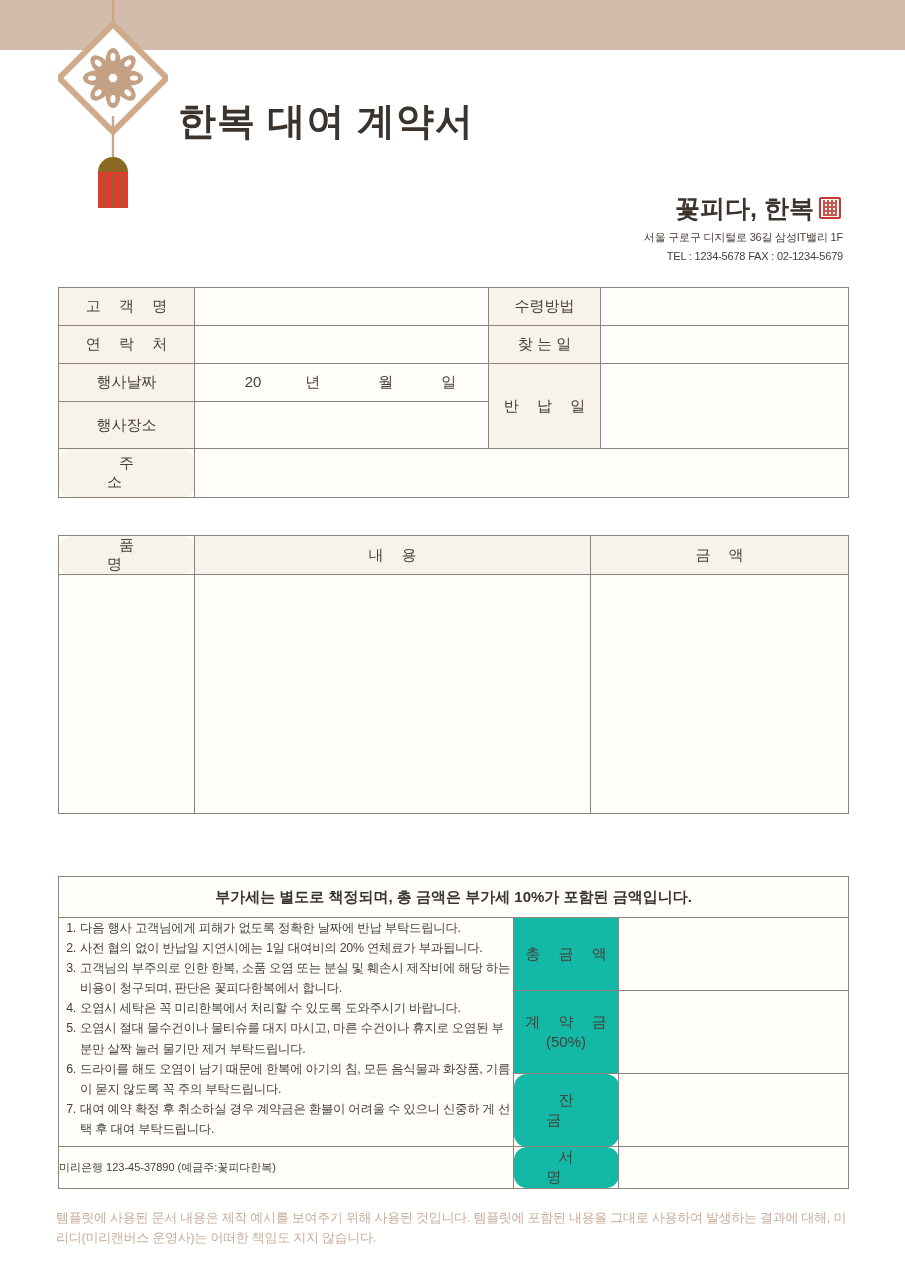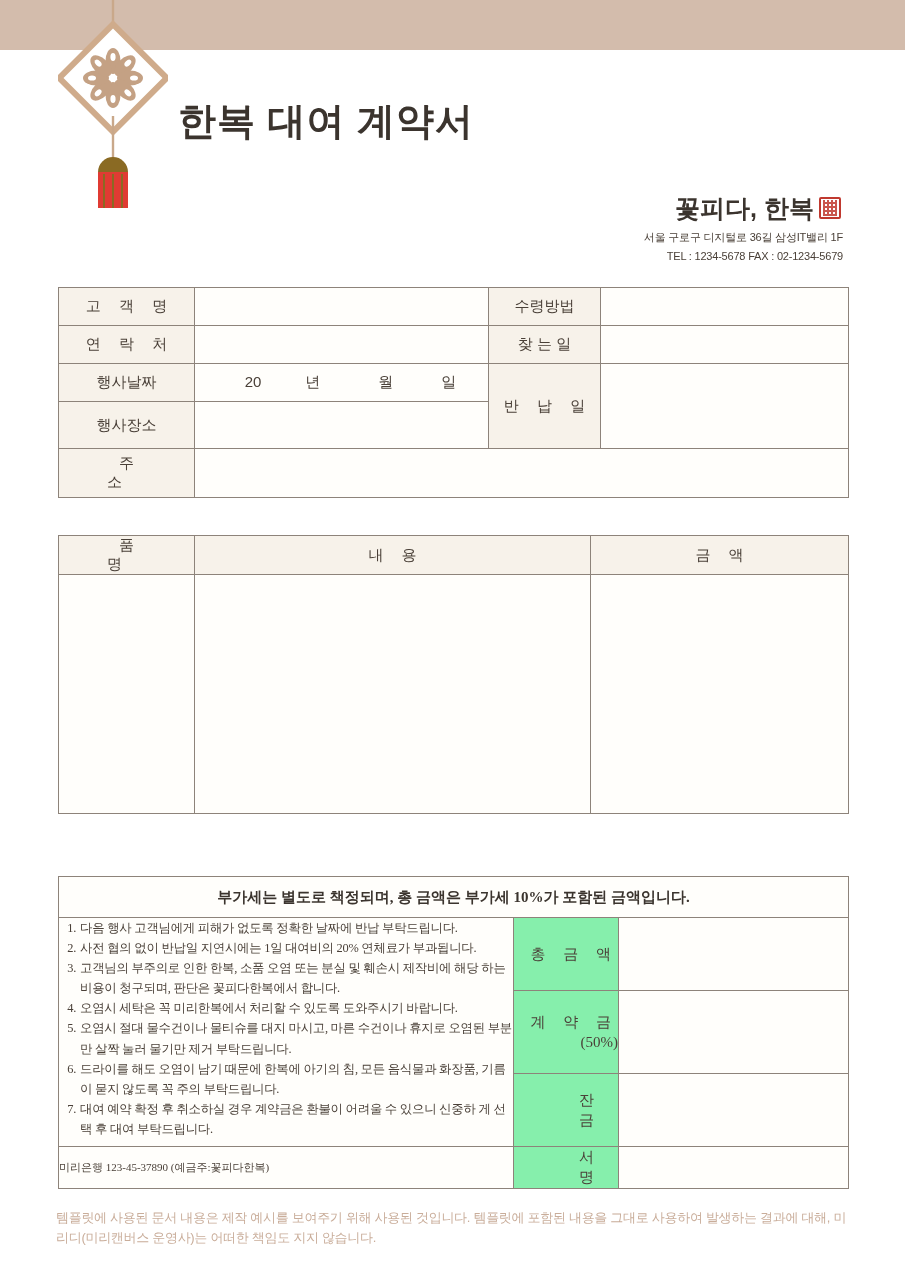--- a/index.html
+++ b/index.html
@@ -125,38 +125,38 @@
   }
   .lbl {
     background: #f7f2ea;
     text-align: center;
     font-size: 15px;
     color: #4a4038;
     letter-spacing: 0px;
   }
   .spaced2 { letter-spacing: 7px; text-indent: 7px; }
   .spaced3 { letter-spacing: 7px; text-indent: 7px; }
-  .wide { letter-spacing: 24px; text-indent: 24px; }
+  .wide { letter-spacing: 24px; text-indent: 24px; border-radius: 13px; }
 
   
   #table-info { left: 58px; top: 287px; width: 790px; }
   #table-info td { height: 37px; text-align: center; }
 
   .eventdate-inner { white-space: nowrap; padding-left: 18px; }
   .eventdate-inner .g1 { display:inline-block; width: 44px; }
   .eventdate-inner .g2 { display:inline-block; width: 58px; }
   .eventdate-inner .g3 { display:inline-block; width: 48px; }
 
   
   #table-items { left: 58px; top: 535px; width: 790px; }
   #table-items td { height: 37px; }
   #table-items .hdr { background: #f7f2ea; text-align: center; height: 38px; }
 
   
-  #table-terms { left: 58px; top: 876px; width: 790px; font-family: Liberation Serif, serif; }
+  #table-terms { left: 58px; top: 876px; width: 790px; }
   #table-terms td { padding: 0; }
   #vat-note-cell {
     height: 40px;
     text-align: center;
     font-size: 15px;
     font-weight: bold;
     color: #3b342e;
   }
   #terms-cell { vertical-align: top; padding: 12px 10px 10px 12px; }
   .term-item {
@@ -167,22 +167,22 @@
     letter-spacing: -0.25px;
   }
   .term-num { width: 17px; flex: 0 0 17px; text-align: right; padding-right: 4px; }
   .term-text { flex: 1; }
   #bank-cell {
     height: 38px;
     font-size: 11px;
     color: #4a4038;
   }
   .amt-lbl {
-    background: #86efac;
-    text-align: right;
+    background: #14b8a6;
+    text-align: center;
     font-size: 15px;
     line-height: 1.35;
     color: #4a4038;
   }
 
   
   #footer-note {
     position: absolute;
     left: 56px;
     top: 1208px;

